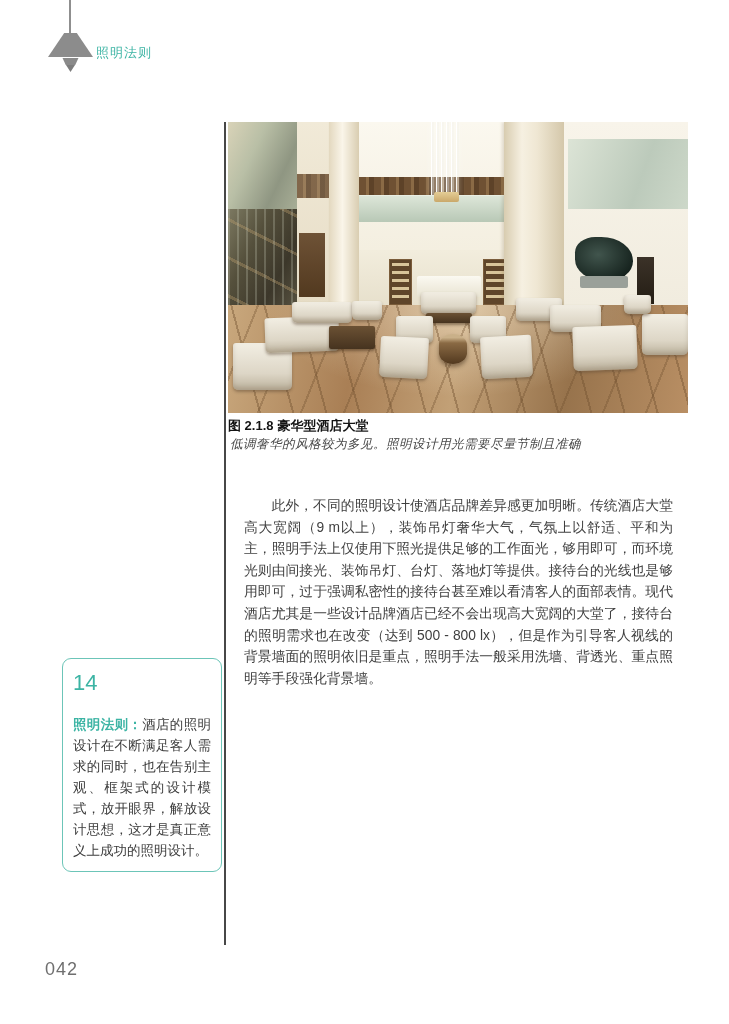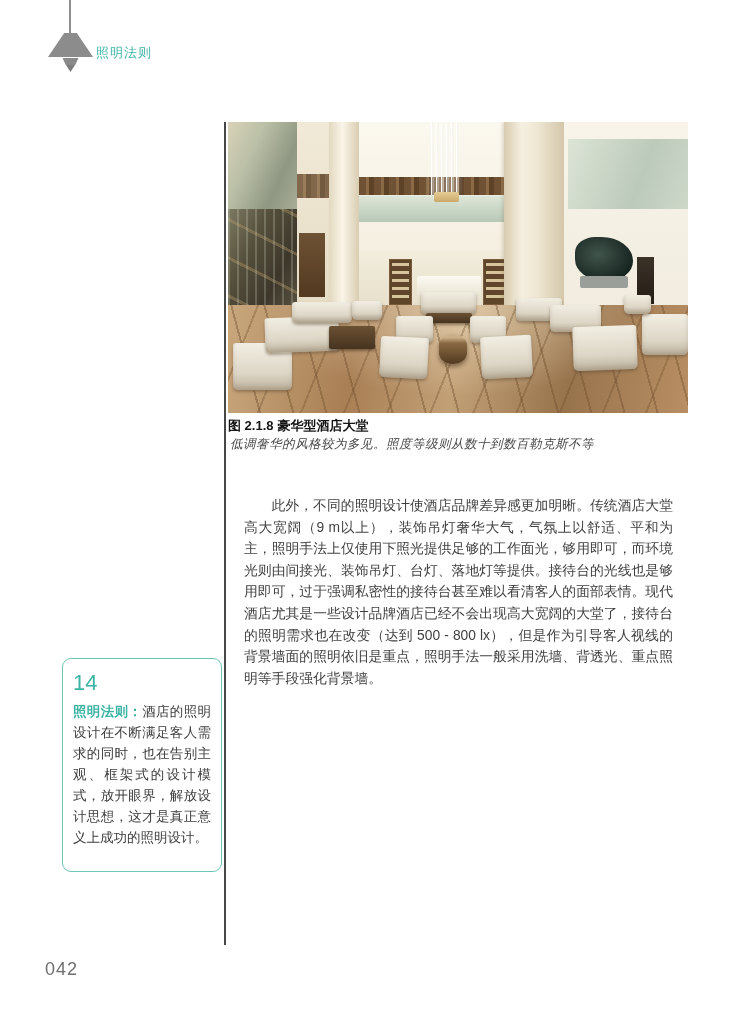--- a/index.html
+++ b/index.html
@@ -84,21 +84,21 @@
   .fig-caption .cap-title{margin-left:4px;}
   .fig-note{position:absolute;left:230px;top:436px;font-size:12.5px;color:#474747;
     font-family:"DejaVu Serif",serif;font-style:italic;letter-spacing:.5px;}
   
   .bodytext{position:absolute;left:228px;top:479px;width:461px;font-size:13.8px;
     line-height:21.6px;color:#3f3f3f;text-align:justify;}
   .bodytext p{margin:16px;text-indent:2em;}
   
   .callout{position:absolute;left:62px;top:658px;width:160px;height:214px;box-sizing:border-box;
     border:1.5px solid #6cc5b8;border-radius:9px;padding:11px 10px;background:#fff;}
-  .callout .num{font-size:22px;color:#3cb4a4;line-height:26px;margin-bottom:5px;}
+  .callout .num{font-size:22px;color:#3cb4a4;line-height:26px;margin-bottom:18px;}
   .callout .txt{font-size:13.5px;line-height:21px;color:#3c3c3c;text-align:justify;}
   .callout .lbl{color:#3cb4a4;font-weight:bold;}
   
   .page-num{position:absolute;left:45px;top:959px;font-size:18px;color:#6f6f6f;letter-spacing:1px;}
 </style>
 </head>
 <body>
 
 <div class="lamp-cord"></div>
 <div class="lamp-shade"></div>
@@ -147,21 +147,21 @@
   <div class="sf" style="left:62.5%;top:60.5%;width:10%;height:8%;"></div>
   <div class="sf" style="left:70%;top:63%;width:11%;height:9%;"></div>
   <div class="sf" style="left:75%;top:70%;width:14%;height:15%;transform:rotate(-2deg);"></div>
   <div class="sf" style="left:90%;top:66%;width:10%;height:14%;"></div>
   <div class="sf" style="left:86%;top:59.5%;width:6%;height:6.5%;"></div>
 </div>
 
 <div class="fig-caption">
   <span class="cap-label">图 2.1.8</span><span class="cap-title">豪华型酒店大堂</span>
 </div>
-<div class="fig-note">低调奢华的风格较为多见。照度等级则从数十到数百勒克斯不等</div>
+<div class="fig-note">低调奢华的风格较为多见。照明设计用光需要尽量节制且准确</div>
 
 <div class="bodytext">
   <p>此外，不同的照明设计使酒店品牌差异感更加明晰。传统酒店大堂高大宽阔（9 m以上），装饰吊灯奢华大气，气氛上以舒适、平和为主，照明手法上仅使用下照光提供足够的工作面光，够用即可，而环境光则由间接光、装饰吊灯、台灯、落地灯等提供。接待台的光线也是够用即可，过于强调私密性的接待台甚至难以看清客人的面部表情。现代酒店尤其是一些设计品牌酒店已经不会出现高大宽阔的大堂了，接待台的照明需求也在改变（达到 500 - 800 lx），但是作为引导客人视线的背景墙面的照明依旧是重点，照明手法一般采用洗墙、背透光、重点照明等手段强化背景墙。</p>
 </div>
 
 <div class="callout">
   <div class="num">14</div>
   <div class="txt">
     <span class="lbl">照明法则：</span><span>酒店的照明设计在不断满足客人需求的同时，也在告别主观、框架式的设计模式，放开眼界，解放设计思想，这才是真正意义上成功的照明设计。</span>
   </div>

